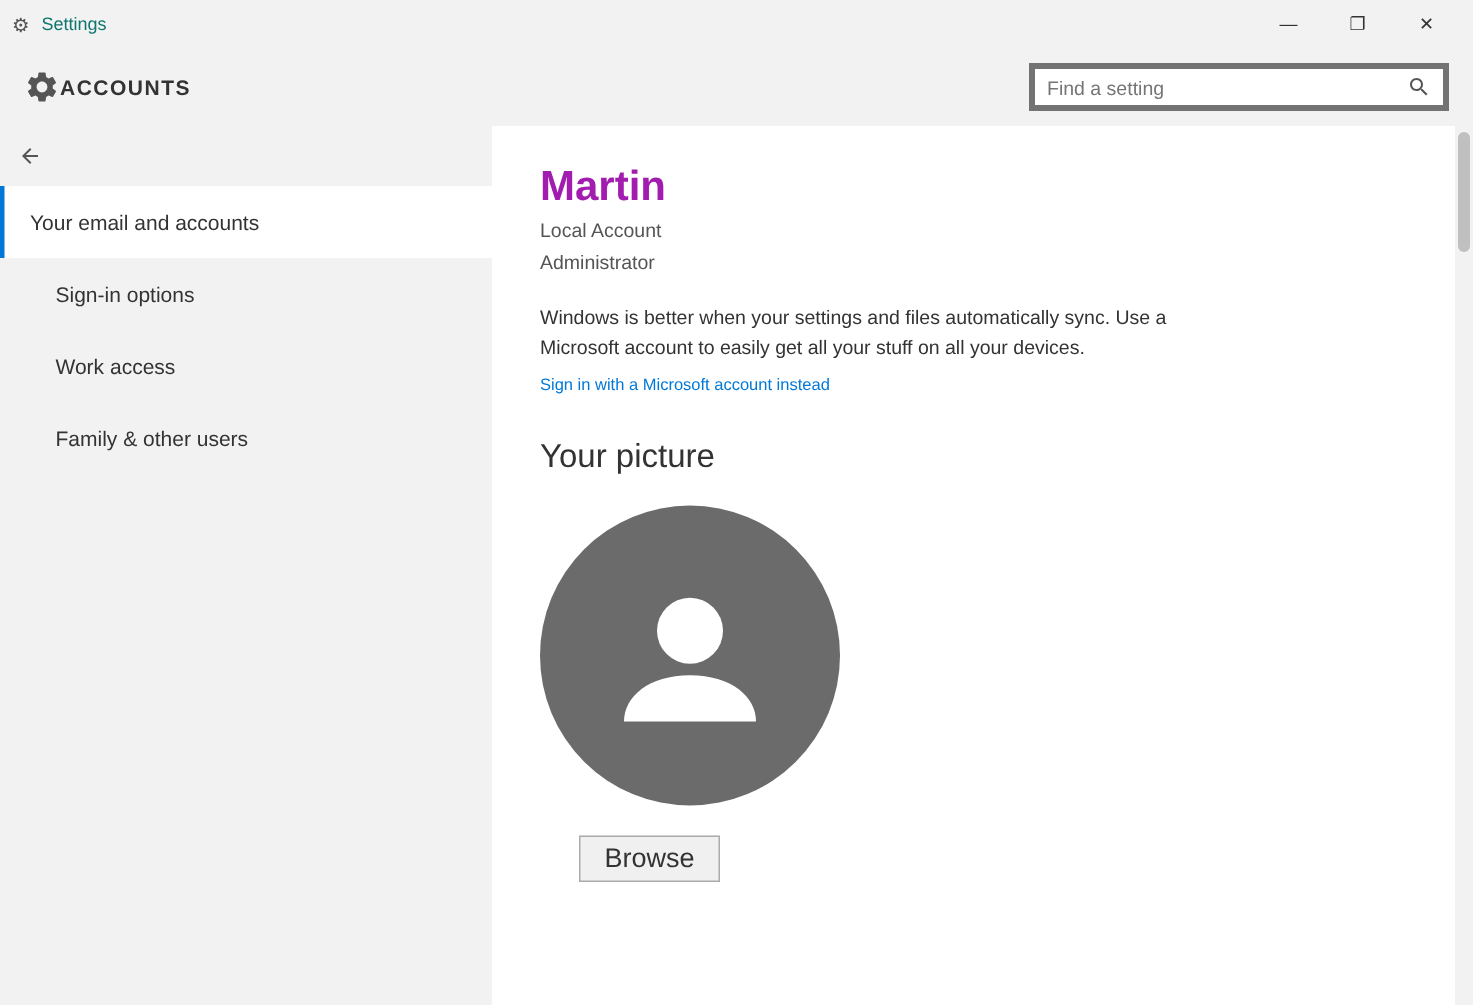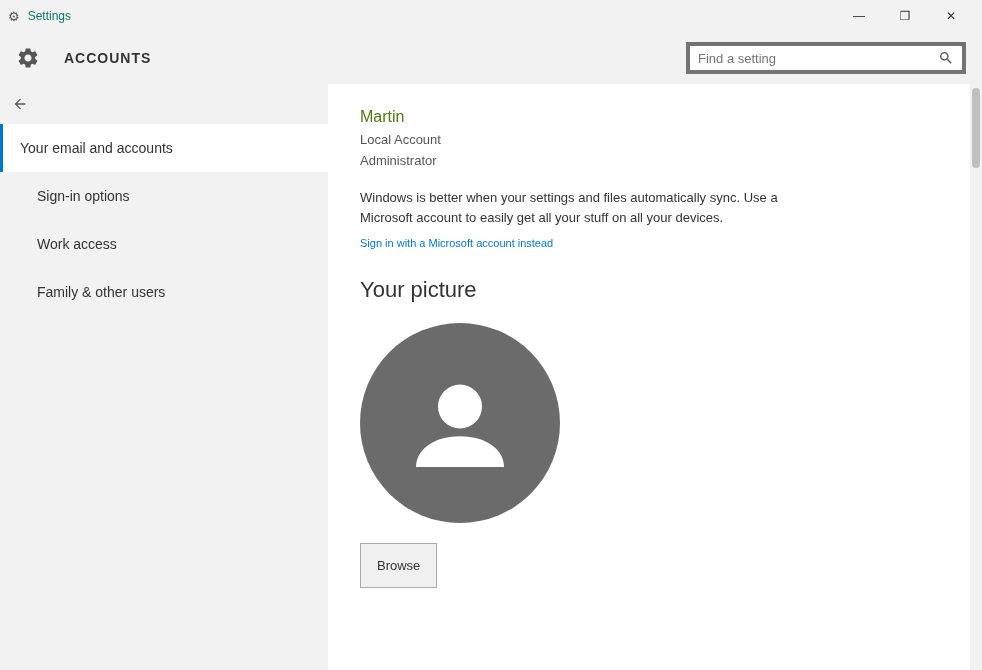--- a/index.html
+++ b/index.html
@@ -55,21 +55,21 @@
       align-items: center;
       background: #f2f2f2;
       height: 52px;
       padding: 0 16px;
       justify-content: space-between;
       flex-shrink: 0;
     }
     .header-left {
       display: flex;
       align-items: center;
-      gap: 24px;
+      gap: 0;
     }
     .gear-icon {
       width: 24px;
       height: 24px;
       color: #555;
     }
     .header-title {
       font-size: 14px;
       font-weight: 600;
       letter-spacing: 1px;
@@ -166,23 +166,23 @@
     .scrollbar-thumb {
       width: 8px;
       height: 80px;
       background: #c0c0c0;
       margin: 2px auto;
       border-radius: 4px;
       margin-top: 4px;
     }
 
     .user-name {
-      font-size: 16px;
-      font-weight: 400;
-      color: #4d7c0f;
+      font-size: 28px;
+      font-weight: 700;
+      color: #a21caf;
       margin-bottom: 4px;
     }
     .user-type {
       font-size: 13px;
       color: #555;
       line-height: 1.6;
     }
     .sync-message {
       font-size: 13px;
       color: #333;
@@ -208,26 +208,27 @@
       width: 200px;
       height: 200px;
       border-radius: 50%;
       background: #6b6b6b;
       display: flex;
       align-items: center;
       justify-content: center;
       margin-bottom: 20px;
     }
     .browse-btn {
-      padding: 14px 16px;
+      padding: 4px 16px;
       border: 1px solid #ababab;
       background: #f0f0f0;
-      font-size: 13px;
-      cursor: pointer;
-      color: #333;
+      font-size: 18px;
+      cursor: pointer;
+      color: #333;
+      margin-left: 26px;
     }
   </style>
 </head>
 <body>
 
 <div class="title-bar">
   <div class="title-bar-left">
     <span style="font-size:13px; color:#555;">⚙</span>
     <span class="title-bar-title">Settings</span>
   </div>

